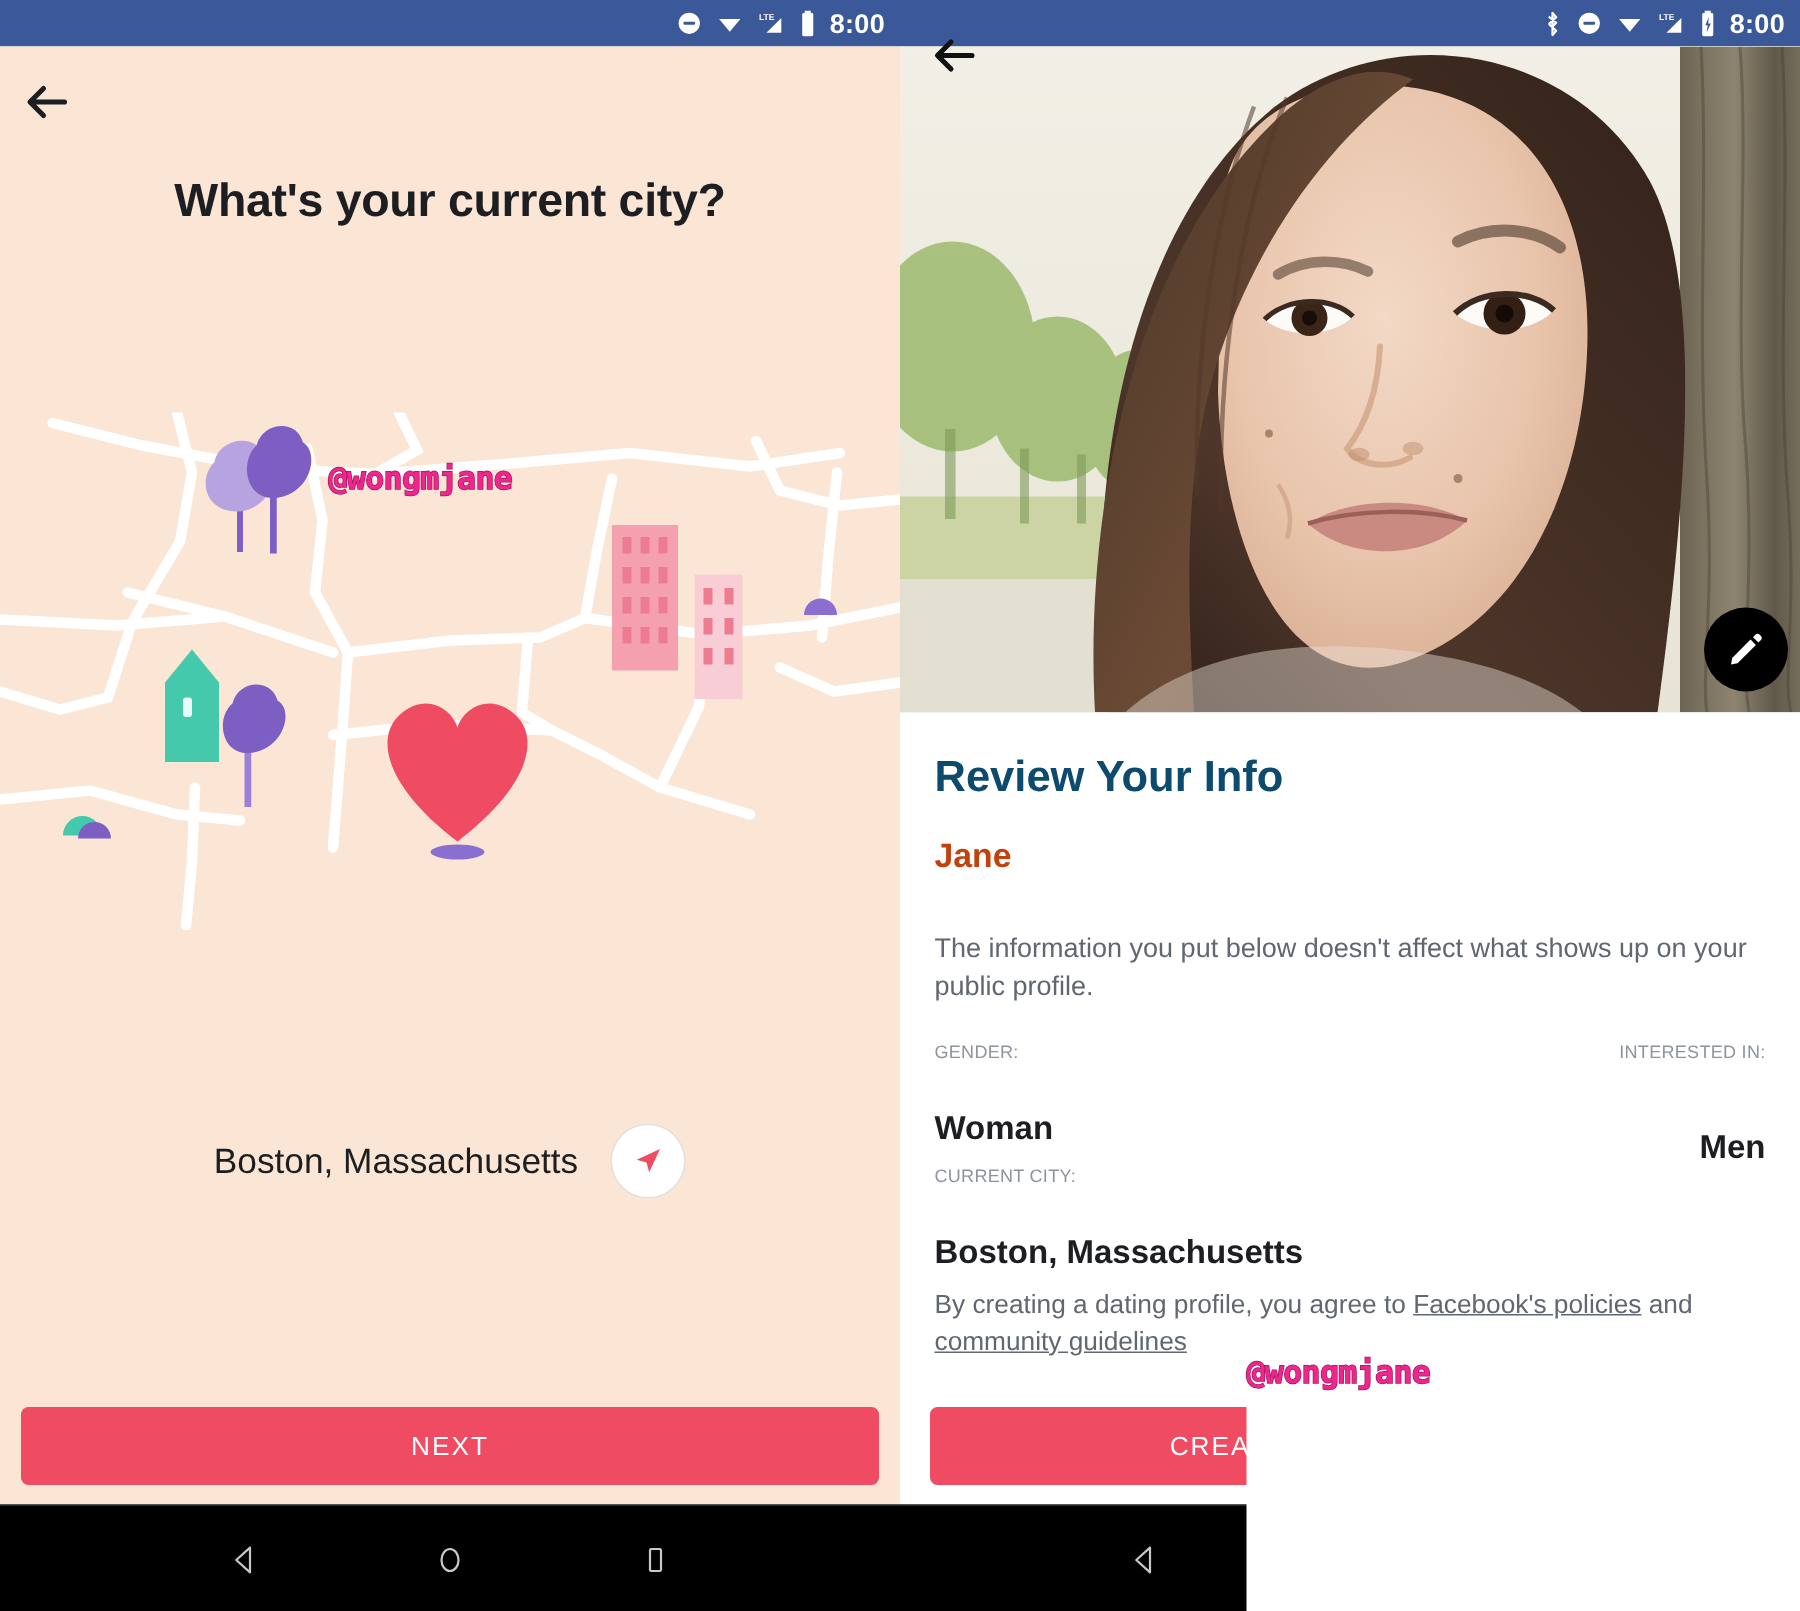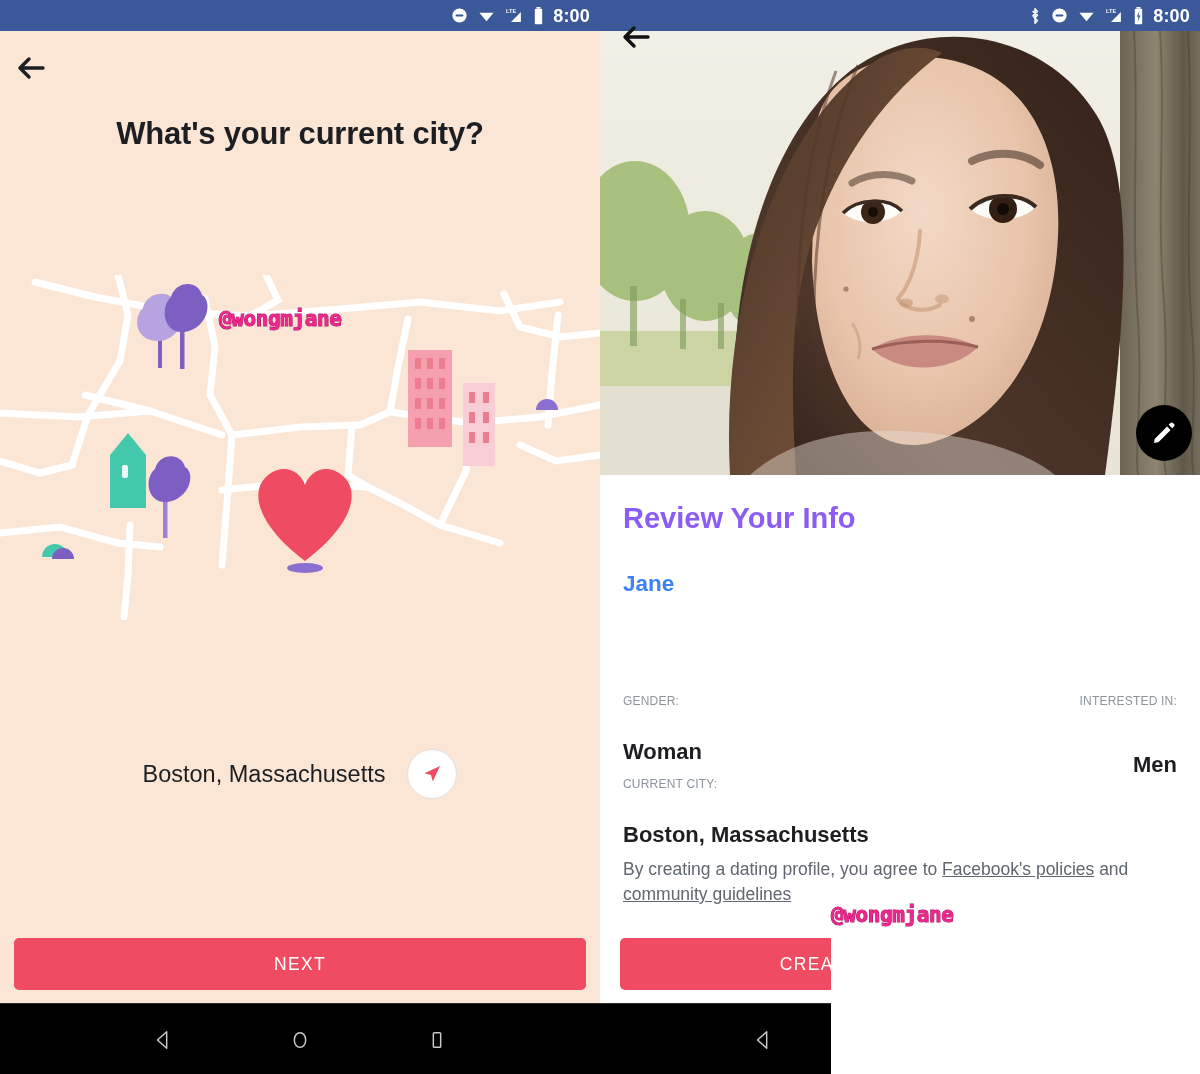--- a/index.html
+++ b/index.html
@@ -89,22 +89,22 @@
     overflow: hidden; background: #cbd3c2;
   }
   .fab {
     position: absolute; left: 1136px; top: 405px;
     width: 56px; height: 56px; border-radius: 50%;
     background: #000; display: flex; align-items: center; justify-content: center;
     cursor: pointer; z-index: 20;
   }
 
   .form { position: absolute; left: 600px; top: 475px; width: 600px; height: 528px; background: #fff; }
-  .f-title { position: absolute; left: 23px; top: 27px; font-size: 29px; font-weight: bold; color: #8b5cf6; }
-  .f-name  { position: absolute; left: 23px; top: 96px; font-size: 22.5px; font-weight: bold; color: #3b82f6; }
+  .f-title { position: absolute; left: 23px; top: 27px; font-size: 29px; font-weight: bold; color: #0c4a6e; }
+  .f-name  { position: absolute; left: 23px; top: 83px; font-size: 22.5px; font-weight: bold; color: #c2410c; }
   .f-desc  { position: absolute; left: 23px; top: 145px; width: 563px; font-size: 18px; line-height: 25px; color: #606770; }
 
   .f-label { position: absolute; font-size: 12px; color: #8d949e; letter-spacing: .2px; }
   .f-value { position: absolute; font-size: 22px; font-weight: bold; color: #1c1e21; margin-top: 16px; }
 
   .lbl-gender { left: 23px;  top: 219px; }
   .val-gender { left: 23px;  top: 248px; }
   .lbl-int    { right: 23px; top: 219px; }
   .val-int    { right: 23px; top: 261px; }
   .lbl-city   { left: 23px;  top: 302px; }
@@ -378,20 +378,21 @@
   <div class="fab">
     <svg width="26" height="26" viewBox="0 0 24 24">
       <path d="M3.5 17.2 L14.8 5.9 L18.1 9.2 L6.8 20.5 L2.8 21.2 Z" fill="#fff"></path>
       <path d="M16.3 4.4 L17.9 2.8 C18.6 2.1 19.6 2.1 20.3 2.8 L21.2 3.7 C21.9 4.4 21.9 5.4 21.2 6.1 L19.6 7.7 Z" fill="#fff"></path>
     </svg>
   </div>
 
   <div class="form">
     <div class="f-title">Review Your Info</div>
     <div class="f-name">Jane</div>
+    <div class="f-desc">The information you put below doesn't affect what shows up on your public profile.</div>
 
     <div class="f-label lbl-gender">GENDER:</div>
     <div class="f-value val-gender">Woman</div>
 
     <div class="f-label lbl-int">INTERESTED IN:</div>
     <div class="f-value val-int">Men</div>
 
     <div class="f-label lbl-city">CURRENT CITY:</div>
     <div class="f-value val-city">Boston, Massachusetts</div>
 

